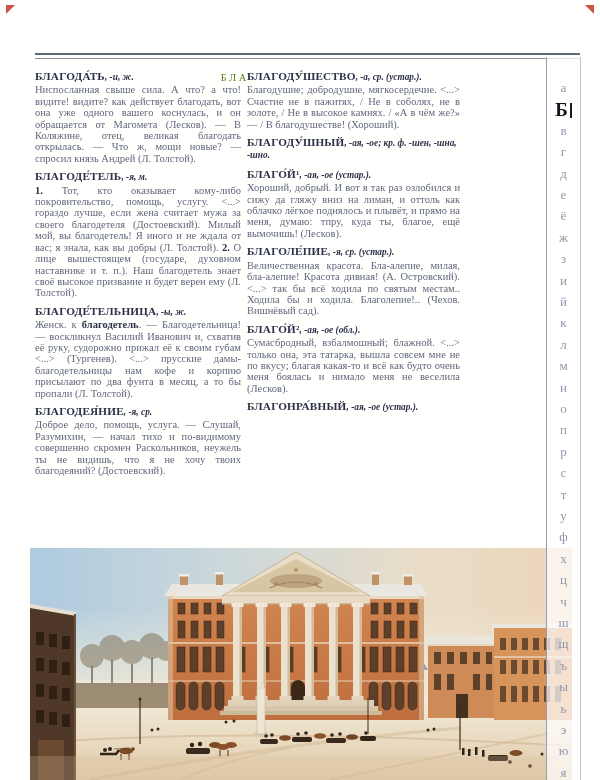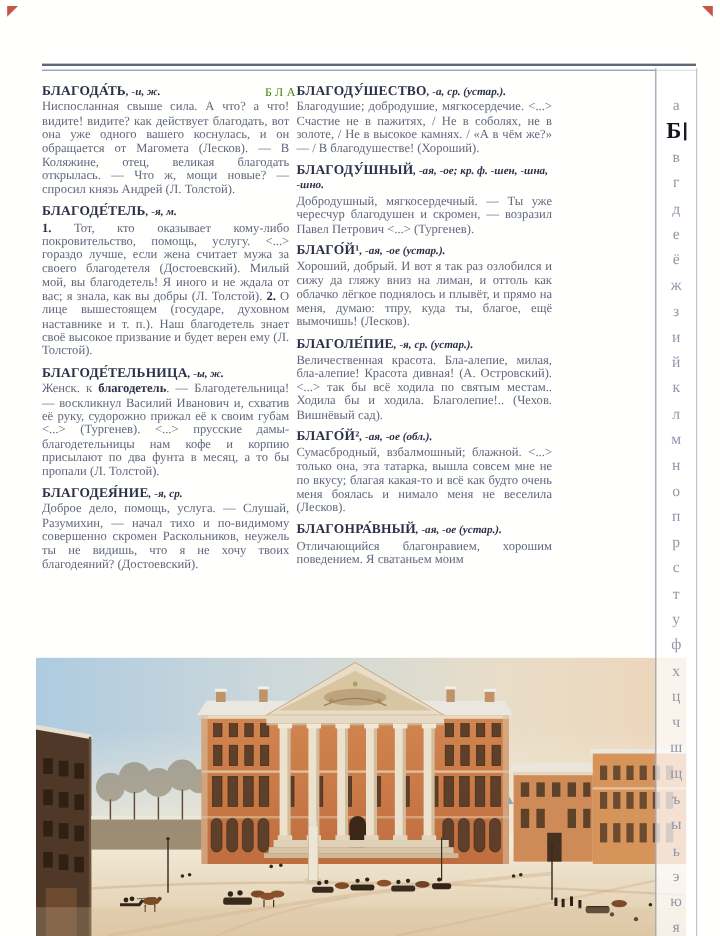--- a/index.html
+++ b/index.html
@@ -62,37 +62,35 @@
         <div class="ebody"><span class="s-r">Доброе дело, помощь, услуга. — </span><span class="s-i">Слушай, Разумихин, — начал тихо и по-видимому совершенно скромен Раскольников, неужель ты не видишь, что я не хочу твоих благодеяний? </span><span class="s-r">(Достоевский).</span></div>
       </div>
     </div>
   <div class="col col-right" id="col-right">
       <div class="entry">
         <div class="ehead"><span class="hw">БЛАГОДУ́ШЕСТВО</span><span class="gram">, -а, ср. (устар.).</span></div>
         <div class="ebody"><span class="s-r">Благодушие; добродушие, мягкосердечие. &lt;...&gt; </span><span class="s-i">Счастие не в пажитях, / Не в соболях, не в золоте, / Не в высокое камнях. / «А в чём же?» — / В благодушестве! </span><span class="s-r">(Хороший).</span></div>
       </div>
       <div class="entry">
         <div class="ehead"><span class="hw">БЛАГОДУ́ШНЫЙ</span><span class="gram">, -ая, -ое; кр. ф. -шен, -шна, -шно.</span></div>
-        <div class="ebody"><span class="s-r">Добродушный, мягкосердечный. — </span><span class="s-i">Ты уже чересчур благодушен и скромен, — возразил Павел Петрович </span><span class="s-r">&lt;...&gt; (Тургенев).</span></div>
       </div>
       <div class="entry">
         <div class="ehead"><span class="hw">БЛАГО́Й¹</span><span class="gram">, -ая, -ое (устар.).</span></div>
         <div class="ebody"><span class="s-r">Хороший, добрый. </span><span class="s-i">И вот я так раз озлобился и сижу да гляжу вниз на лиман, и оттоль как облачко лёгкое поднялось и плывёт, и прямо на меня, думаю: тпру, куда ты, благое, ещё вымочишь! </span><span class="s-r">(Лесков).</span></div>
       </div>
       <div class="entry">
         <div class="ehead"><span class="hw">БЛАГОЛЕ́ПИЕ</span><span class="gram">, -я, ср. (устар.).</span></div>
         <div class="ebody"><span class="s-r">Величественная красота. </span><span class="s-i">Бла-алепие, милая, бла-алепие! Красота дивная! </span><span class="s-r">(А. Островский). &lt;...&gt; </span><span class="s-i">так бы всё ходила по святым местам.. Ходила бы и ходила. Благолепие!.. </span><span class="s-r">(Чехов. Вишнёвый сад).</span></div>
       </div>
       <div class="entry">
         <div class="ehead"><span class="hw">БЛАГО́Й²</span><span class="gram">, -ая, -ое (обл.).</span></div>
         <div class="ebody"><span class="s-r">Сумасбродный, взбалмошный; блажной. &lt;...&gt; </span><span class="s-i">только она, эта татарка, вышла совсем мне не по вкусу; благая какая-то и всё как будто очень меня боялась и нимало меня не веселила </span><span class="s-r">(Лесков).</span></div>
       </div>
       <div class="entry">
         <div class="ehead"><span class="hw">БЛАГОНРА́ВНЫЙ</span><span class="gram">, -ая, -ое (устар.).</span></div>
-        <div class="ebody"><span class="s-r">Отличающийся благонравием, хорошим поведением. </span><span class="s-i">Я сватаньем моим</span></div>
       </div>
     </div>
 
   <div class="alpha-strip" id="alpha">
       <div class="alpha-letter" style="top: 21px;">а</div>
       <div class="alpha-letter cur" style="top: 42.4px;">Б</div>
       <div class="alpha-letter" style="top: 63.8px;">в</div>
       <div class="alpha-letter" style="top: 85.2px;">г</div>
       <div class="alpha-letter" style="top: 106.6px;">д</div>
       <div class="alpha-letter" style="top: 128px;">е</div>

